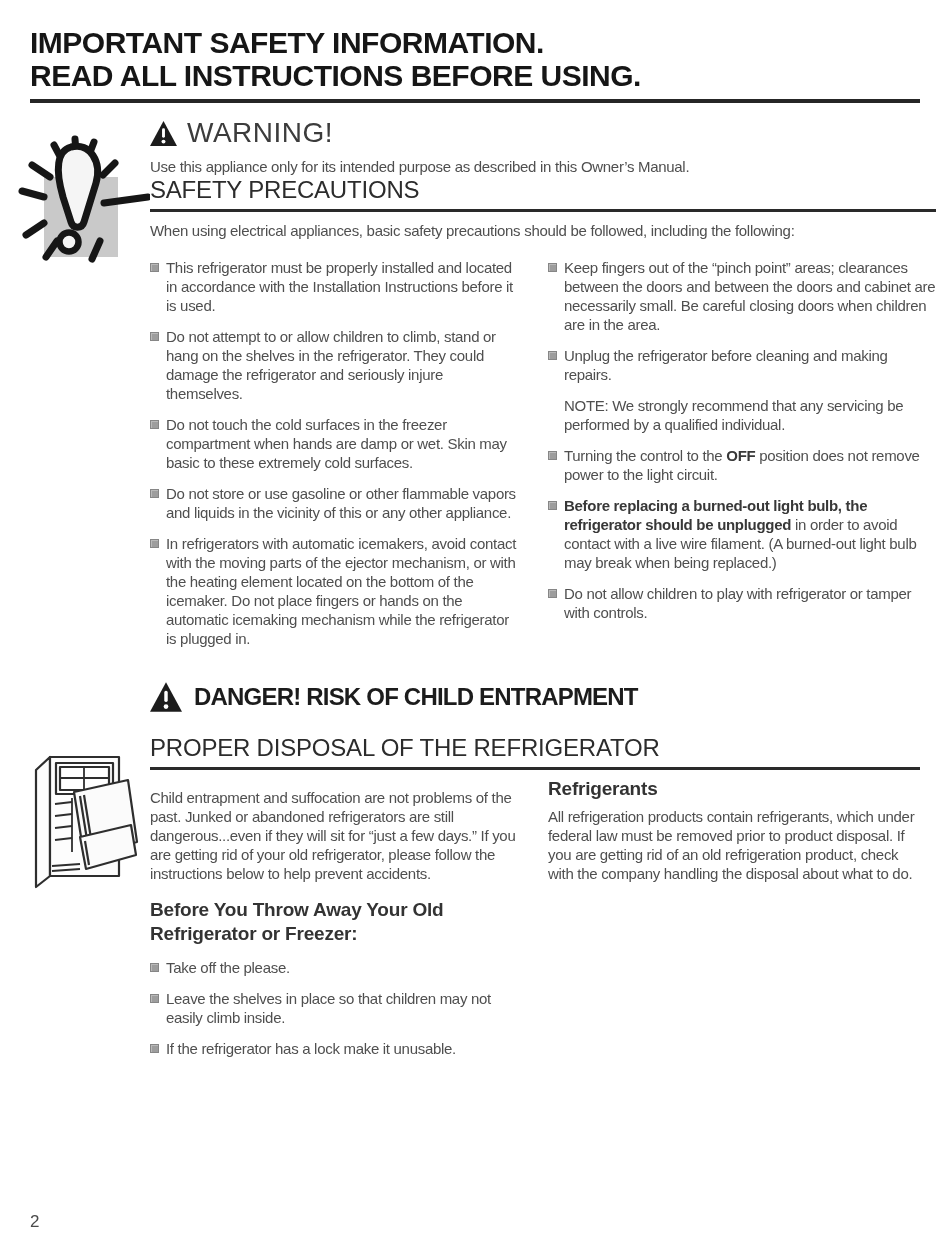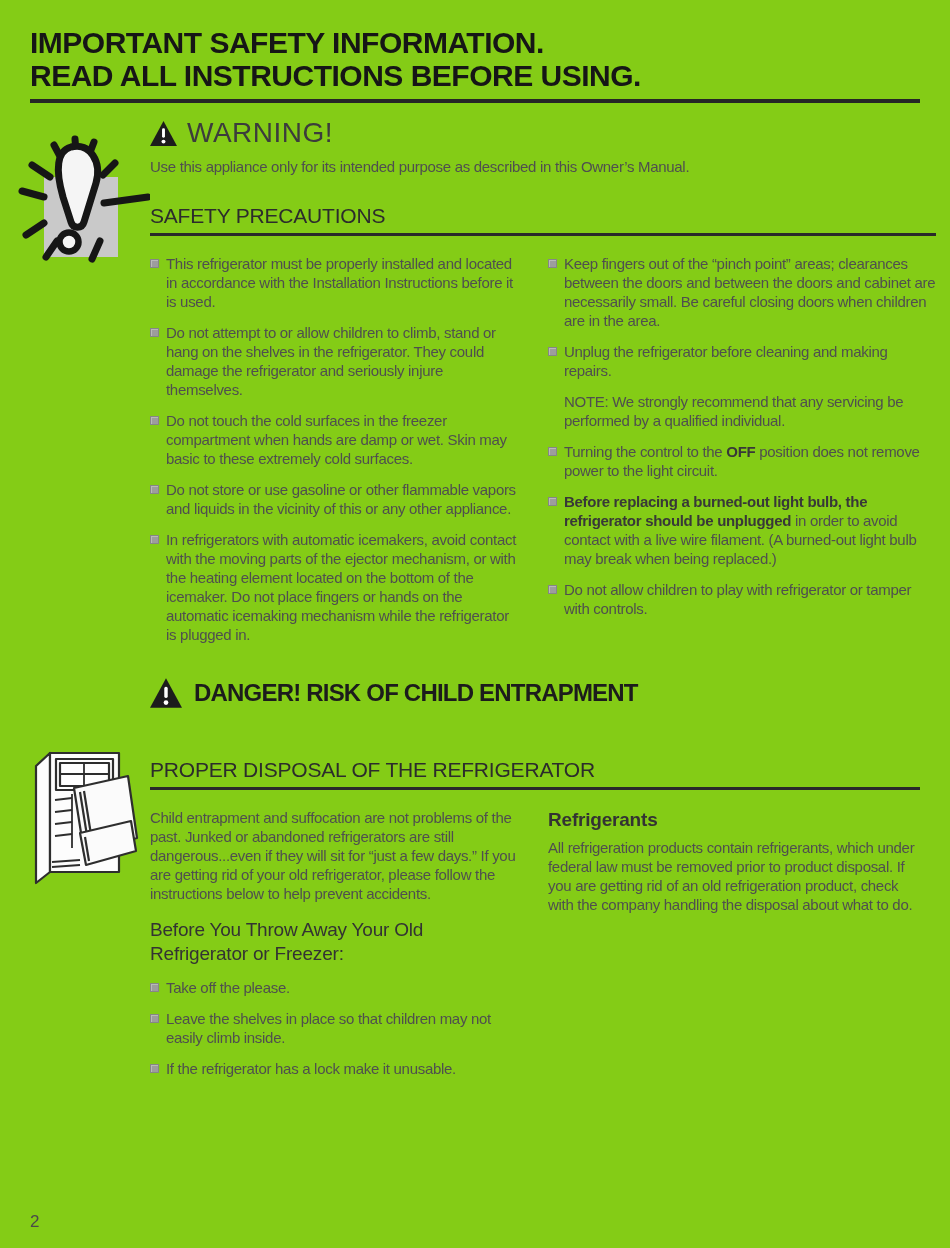--- a/index.html
+++ b/index.html
@@ -1,21 +1,21 @@
 <!DOCTYPE html>
 <html><head>
 <meta charset="utf-8">
 <style>
   * { margin:0; padding:0; box-sizing:border-box; }
   html,body { background:#e8e8e8; }
   .page {
     position:relative;
     width:950px; height:1248px;
     margin:0 auto;
-    background:#84cc16;
+    background:#ffffff;
     font-family:"Liberation Sans", sans-serif;
     color:#4f4f4f;
     overflow:hidden;
   }
   
   .header { padding:26px 30px 0 30px; }
   .doc-title {
     font-size:30px; font-weight:700; color:#161616;
     letter-spacing:-0.5px; line-height:33px;
   }
@@ -25,21 +25,21 @@
   .warning-section { position:relative; padding:10px 14px 0 150px; }
   .burst-icon-wrap { position:absolute; left:12px; top:32px; width:138px; height:132px; }
   .warn-heading { display:flex; align-items:center; gap:10px; margin-top:4px; }
   .warn-heading .tri { width:27px; height:25px; flex:none; }
   .warn-heading-text {
     font-size:28px; font-weight:400; color:#3c3c3c; letter-spacing:0.5px;
   }
   .body-text { font-size:15px; letter-spacing:-0.3px; line-height:19px; color:#4f4f4f; }
   .warn-intro { margin-top:8px; }
   .section-title {
-    margin-top:28px; font-size:21px; font-weight:400; color:#2c2c2c; letter-spacing:-0.2px;
+    margin-top:0; font-size:24px; font-weight:400; color:#2c2c2c; letter-spacing:-0.2px;
   }
   .rule3 { margin-top:5px; height:3px; background:#2a2a2a; }
   .lead { margin-top:9px; }
 
   
   .columns { display:flex; margin-top:6px; }
   .col-left  { width:372px; flex:none; }
   .col-gap   { width:26px; flex:none; }
   .col-right { flex:1; }
   .bullet-item { display:flex; margin-top:12px; }
@@ -59,21 +59,21 @@
   }
   .danger-heading .tri { width:32px; height:30px; flex:none; }
   .danger-text {
     font-size:24px; font-weight:700; color:#1c1c1c; letter-spacing:-0.8px;
   }
 
   
   .disposal-section { position:relative; padding:22px 30px 0 150px; }
   .fridge-icon-wrap { position:absolute; left:22px; top:28px; width:118px; height:150px; }
   .subheading {
-    margin-top:15px; font-size:19px; font-weight:400; color:#333333;
+    margin-top:15px; font-size:19px; font-weight:700; color:#333333;
     line-height:24px; white-space:pre-line; letter-spacing:-0.2px;
   }
   .refrig-title { font-size:19px; font-weight:700; color:#333333; letter-spacing:-0.2px; }
   .refrig-text { margin-top:9px; }
 
   .page-number {
     position:absolute; left:30px; bottom:16px;
     font-size:17px; color:#4a4a4a;
   }
 </style>
@@ -119,20 +119,21 @@
         <circle cx="13" cy="19.8" r="1.9" fill="#ffffff"></circle>
       </svg>
       <span class="warn-heading-text">WARNING!</span>
     </div>
 
     <div class="body-text warn-intro">Use this appliance only for its intended purpose as described in this Owner’s Manual.</div>
 
     <div class="section-title">SAFETY PRECAUTIONS</div>
     <div class="rule3"></div>
 
+    <div class="body-text lead">When using electrical appliances, basic safety precautions should be followed, including the following:</div>
 
     <div class="columns body-text">
       <div class="col-left">
           <div class="bullet-item">
             <span class="bullet-square"></span>
             <span class="bullet-text"><span>This refrigerator must be properly installed and located in accordance with the Installation Instructions before it is used.</span></span>
           </div>
           <div class="bullet-item">
             <span class="bullet-square"></span>
             <span class="bullet-text"><span>Do not attempt to or allow children to climb, stand or hang on the shelves in the refrigerator. They could damage the refrigerator and seriously injure themselves.</span></span>
@@ -236,20 +237,20 @@
               <span class="bullet-text"><span>Leave the shelves in place so that children may not easily climb inside.</span></span>
             </div>
             <div class="bullet-item">
               <span class="bullet-square"></span>
               <span class="bullet-text"><span>If the refrigerator has a lock make it unusable.</span></span>
             </div>
           </div>
       </div>
       <div class="col-gap"></div>
       <div class="col-right">
-        <div class="refrig-title" style="margin-top:14px">Refrigerants</div>
+        <div class="refrig-title" style="margin-top:3px">Refrigerants</div>
         <div class="refrig-text">All refrigeration products contain refrigerants, which under federal law must be removed prior to product disposal. If you are getting rid of an old refrigeration product, check with the company handling the disposal about what to do.</div>
       </div>
     </div>
   </div>
 
   <div class="page-number">2</div>
 </div>
 
 </body></html>

